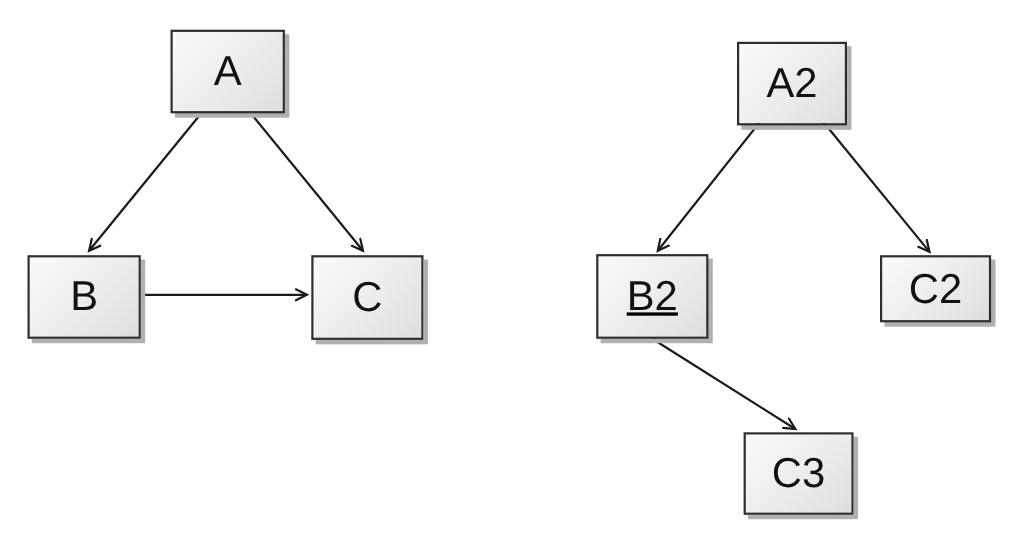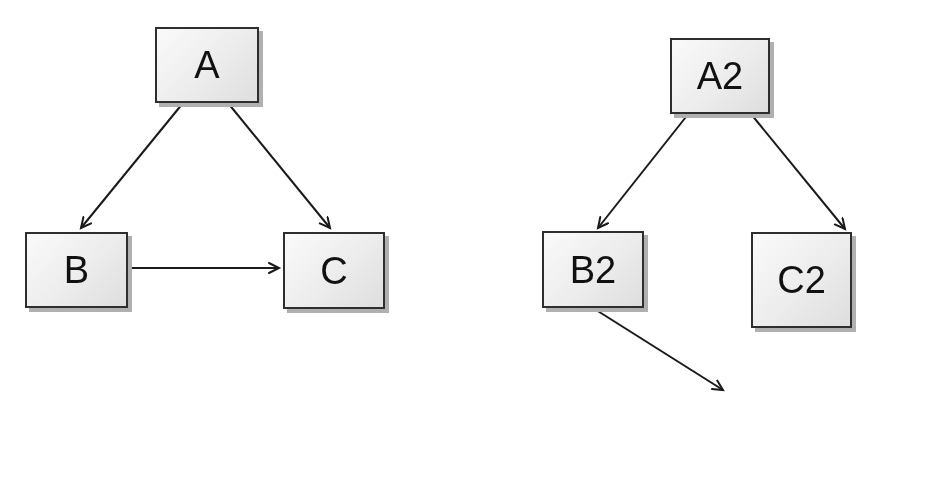--- a/index.html
+++ b/index.html
@@ -71,20 +71,23 @@
   <div class="node" style="left:25px;  top:232px; width:103px; height:76px;">
     <span class="node-label">B</span>
   </div>
   <div class="node" style="left:283px; top:232px; width:102px; height:77px;">
     <span class="node-label">C</span>
   </div>
 
   <div class="node" style="left:670px; top:38px;  width:100px; height:76px;">
     <span class="node-label">A2</span>
   </div>
-  <div class="node" style="left:542px; top:231px; width:102px; height:77px;">
+  <div class="node" style="left:542px; top:231px; width:102px; height:77px;text-decoration:underline;">
     <span class="node-label">B2</span>
   </div>
-  <div class="node" style="left:751px; top:232px; width:101px; height:96px;text-align:right;">
+  <div class="node" style="left:800px; top:232px; width:101px; height:61px;text-align:right;">
     <span class="node-label">C2</span>
+  </div>
+  <div class="node" style="left:676px; top:393px; width:100px; height:75px;">
+    <span class="node-label">C3</span>
   </div>
 
 </div>
 
 </body></html>

